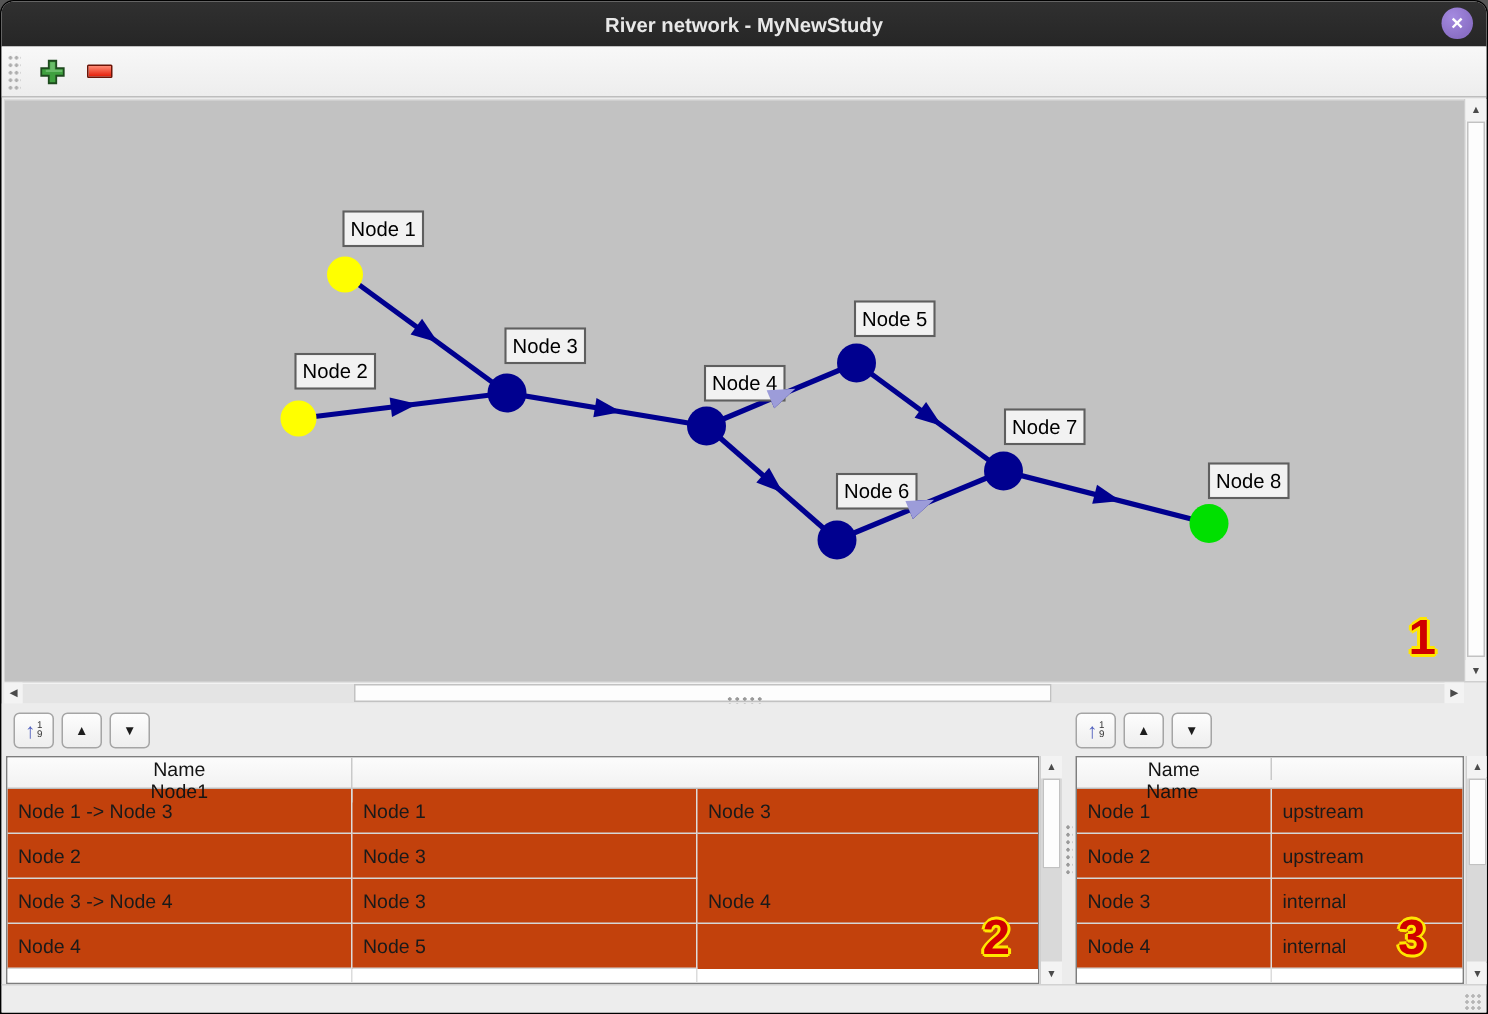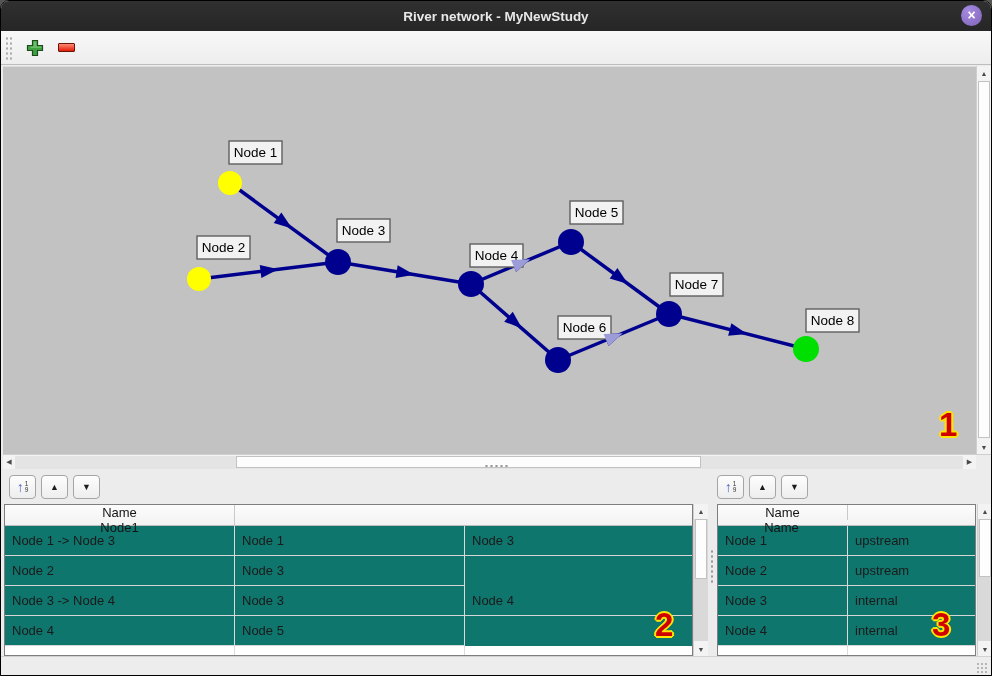--- a/index.html
+++ b/index.html
@@ -66,21 +66,21 @@
     display:flex;align-items:center;justify-content:center;cursor:pointer;color:#1c1c1c;
   }
   .tri{font-size:9px;line-height:1;}
   .sort-ico{display:flex;align-items:center;line-height:1;}
   .sort-arrow{color:#4f5fbe;font-size:14px;font-weight:bold;}
   .sort-digits{display:flex;flex-direction:column;font-size:6.5px;color:#333;margin-left:1px;}
   
   .table-box{position:absolute;top:35px;height:152px;background:#fff;border:1px solid #7e7e7e;overflow:hidden;}
   .thead{display:flex;height:21px;background:linear-gradient(#fcfcfc,#f2f2f2);border-bottom:1px solid #bdbdbd;flex-direction:column;}
   .thcell{display:flex;align-items:center;justify-content:center;border-right:1px solid #c9c9c9;color:#141414;cursor:pointer;}
-  .trow{display:flex;height:30px;background:#0f766e;}
+  .trow{display:flex;height:30px;background:#c2410c;}
   .tcell{display:flex;align-items:center;padding-left:7px;border-right:1px solid #dcdcdc;border-bottom:1px solid #d6d6d6;overflow:hidden;white-space:nowrap;}
   .trow-partial{height:10px;background:#fff;display:flex;}
   .t-left{left:3px;width:689px;}
   .t-left .thcell:nth-child(1),.t-left .tcell:nth-child(1){width:230px;}
   .t-left .thcell:nth-child(2),.t-left .tcell:nth-child(2){width:230px;}
   .t-left .thcell:nth-child(3),.t-left .tcell:nth-child(3){width:227px;border-right:none;}
   .t-right{left:716px;width:259px;}
   .t-right .thcell:nth-child(1),.t-right .tcell:nth-child(1){width:130px;}
   .t-right .thcell:nth-child(2),.t-right .tcell:nth-child(2){width:127px;border-right:none;}
   .table-vscroll{top:35px;height:152px;}

